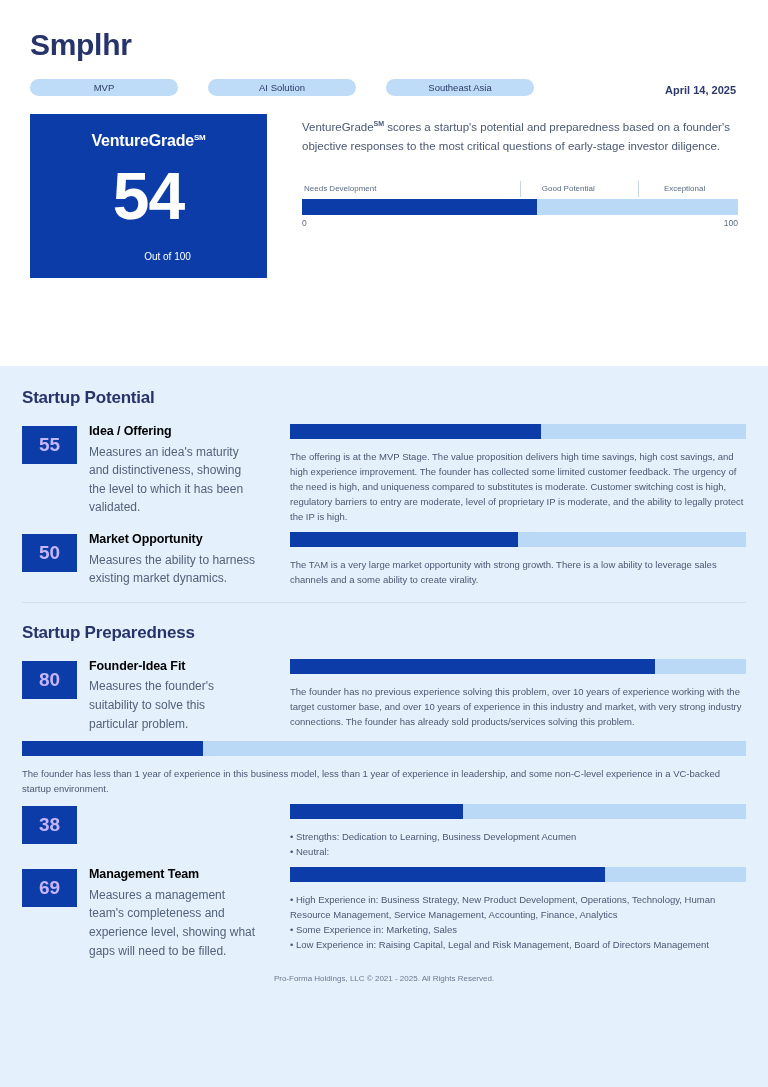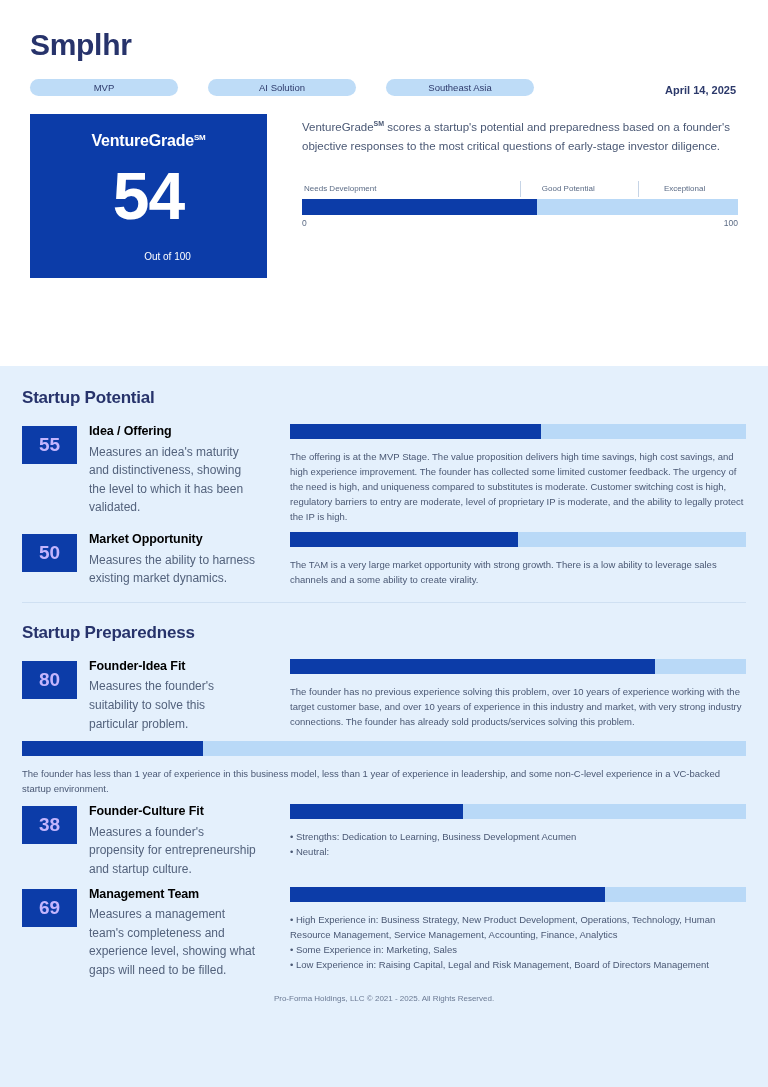--- a/index.html
+++ b/index.html
@@ -319,24 +319,20 @@
         <div class="metric-right">
           <div class="metric-bar">
             <div class="fill" style="width: 25%;"></div>
           </div>
           <div class="metric-text">The founder has less than 1 year of experience in this business model, less than 1 year of experience in leadership, and some non-C-level experience in a VC-backed startup environment.</div>
         </div>
       </div>
       <div class="metric">
         <div class="metric-left">
           <div class="score-box">38</div>
-          <div class="metric-head">
-            <div class="metric-name">Founder-Culture Fit</div>
-            <div class="metric-desc">Measures a founder's propensity for entrepreneurship and startup culture.</div>
-          </div>
         </div>
         <div class="metric-right">
           <div class="metric-bar">
             <div class="fill" style="width: 38%;"></div>
           </div>
           <div class="metric-text">
             <span class="bullet-line">• Strengths:  Dedication to Learning, Business Development Acumen</span>
             <span class="bullet-line">• Neutral:</span>
           </div>
         </div>

